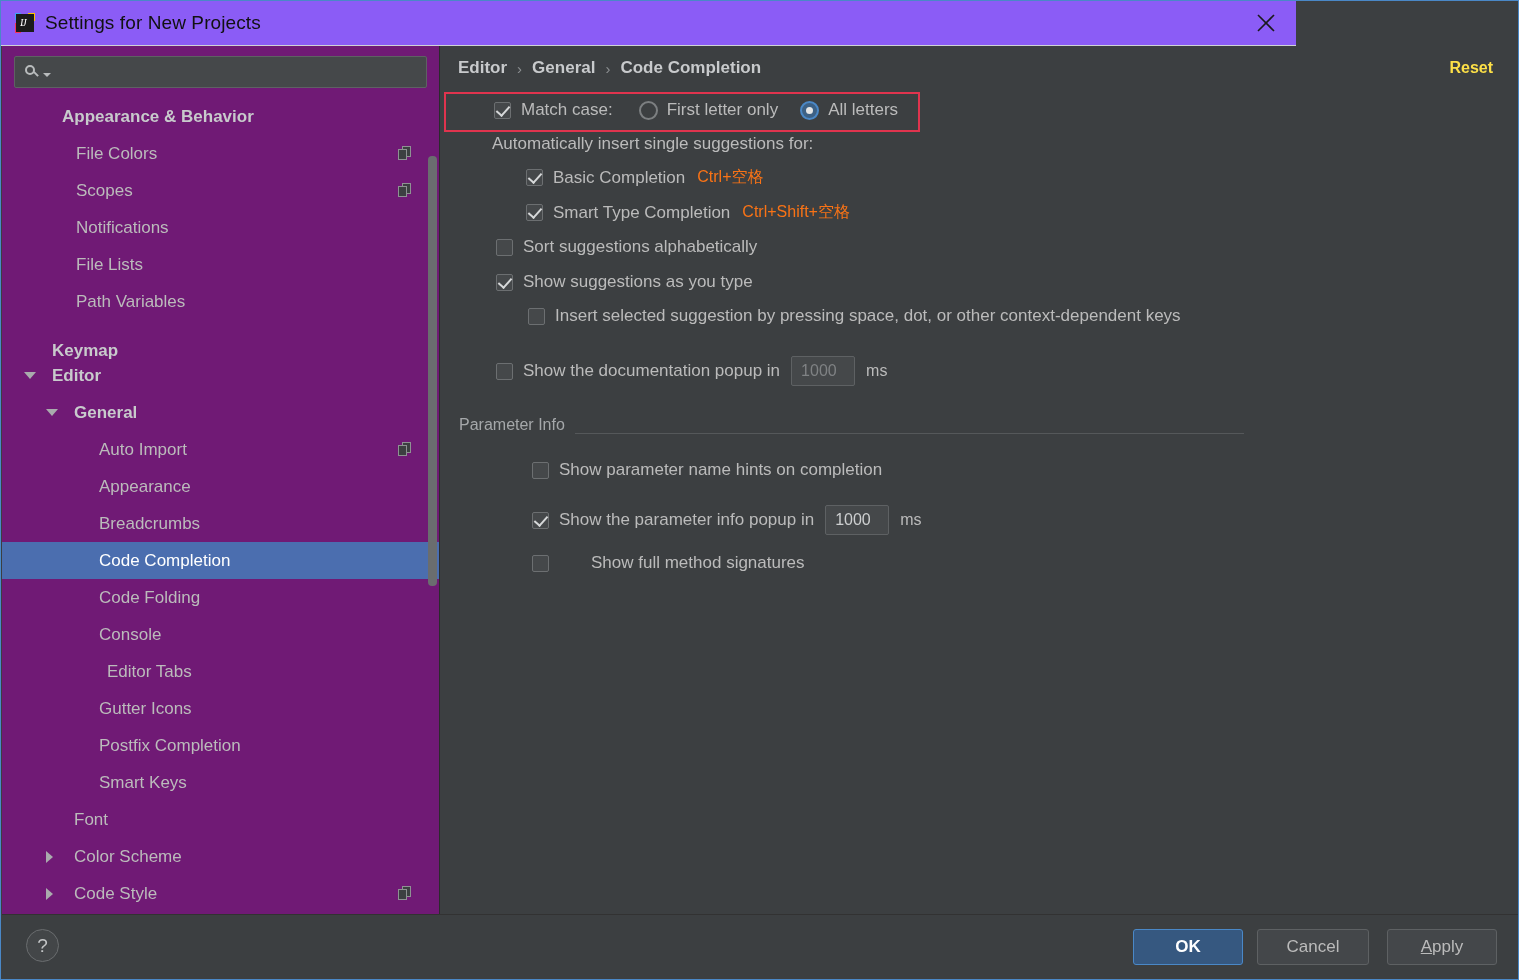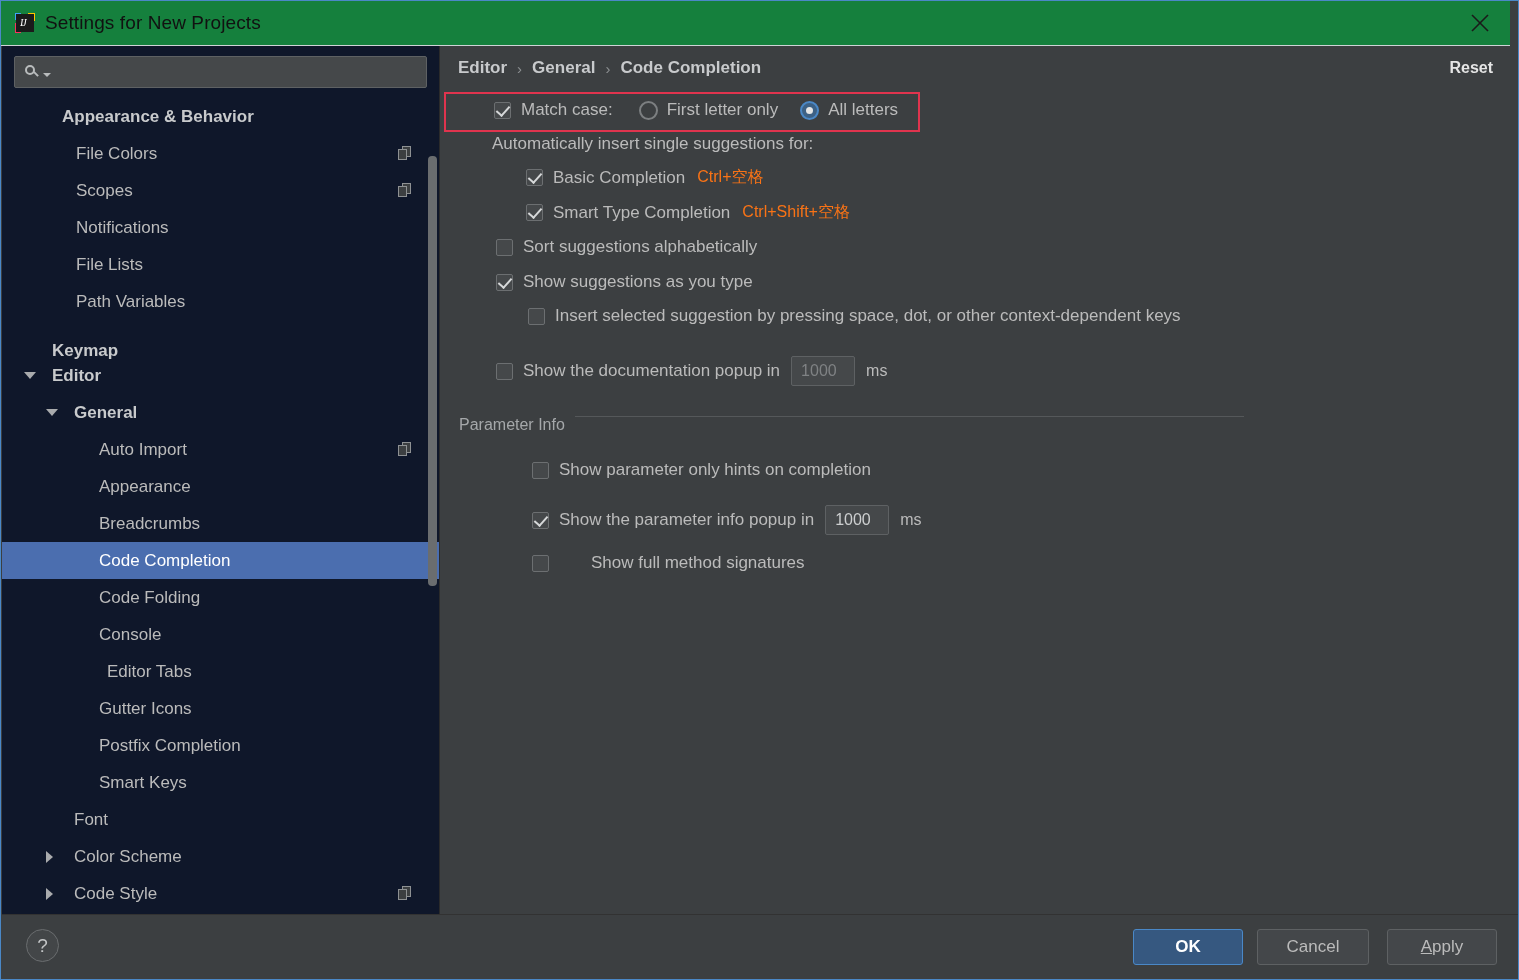--- a/index.html
+++ b/index.html
@@ -12,22 +12,22 @@
   #app {
     position: relative;
     width: 1519px; height: 980px;
     border: 1px solid #4a88c7;
     background: #3c3f41;
   }
 
   
   #titlebar {
     position: absolute; left: 0; top: 0;
-    width: 1509px; height: 45px;
-    background: #15803d;
+    width: 1295px; height: 45px;
+    background: #8b5cf6;
     display: flex; align-items: center;
     border-bottom: 1px solid #cfd3d6;
     text-align: right;
   }
   #app-icon {
     width: 20px; height: 20px; margin-left: 14px; margin-right: 10px;
     position: relative; flex: none;
   }
   #app-icon .sq {
     position: absolute; left: 1px; top: 1px; width: 18px; height: 18px;
@@ -50,21 +50,21 @@
 
   
   #content {
     position: absolute; left: 1px; top: 45px;
     width: 1516px; height: 868px;
     background: #3c3f41;
   }
   #sidebar {
     position: absolute; left: 0; top: 0;
     width: 438px; height: 868px;
-    background: #0f172a;
+    background: #701a75;
     border-right: 1px solid #2b2b2b;
     overflow: hidden;
   }
   #search-wrap { padding: 10px 12px 6px 12px; }
   #search-box {
     height: 32px; background: #45484a;
     border: 1px solid #5e6163; border-radius: 2px;
     display: flex; align-items: center; padding-left: 10px;
   }
   #search-box .mag { position: relative; width: 16px; height: 16px; flex: none; }
@@ -130,21 +130,21 @@
     width: 1077px; height: 868px; background: #3c3f41;
   }
   #breadcrumb {
     position: absolute; left: 17px; top: 12px;
     font-size: 17px; font-weight: bold; color: #c8cacc;
     display: flex; align-items: center; gap: 10px;
   }
   #breadcrumb .sep { color: #8d9092; font-weight: normal; font-size: 15px; }
   #reset-link {
     position: absolute; right: 25px; top: 13px;
-    font-size: 16px; font-weight: bold; color: #e5e5e5; cursor: pointer;
+    font-size: 16px; font-weight: bold; color: #fde047; cursor: pointer;
   }
 
   .opt-row {
     position: absolute; display: flex; align-items: center;
     color: #bbbbbb; font-size: 17px; white-space: nowrap; padding-left: 33px;
   }
   .cb {
     position: relative; width: 17px; height: 17px; flex: none;
     border: 1px solid #6c6f71; background: #45484a; border-radius: 2px;
     margin-right: 10px;
@@ -177,21 +177,21 @@
   .unit { color: #bbbbbb; font-size: 16px; }
 
   #red-box {
     position: absolute; left: 3px; top: 46px;
     width: 476px; height: 40px;
     border: 2px solid #e0344e; pointer-events: none;
   }
 
   #group-parameter-info {
     position: absolute; left: 18px; top: 370px; width: 785px;
-    display: flex; align-items: flex-start; gap: 10px;
+    display: flex; align-items: flex-end; gap: 10px;
   }
   #group-parameter-info .glabel { color: #a5a8aa; font-size: 16px; white-space: nowrap; }
   #group-parameter-info .gline { flex: 1; height: 1px; background: #55585a; }
 
   
   #footer {
     position: absolute; left: 1px; top: 913px;
     width: 1516px; height: 65px; background: #3c3f41;
     border-top: 1px solid #323232;
   }
@@ -407,21 +407,21 @@
         <span class="unit">ms</span>
       </div>
 
       <div id="group-parameter-info">
         <span class="glabel">Parameter Info</span>
         <span class="gline"></span>
       </div>
 
       <div class="opt-row" style="left:58px; top:414px;">
         <span class="cb"></span>
-        <span>Show parameter only hints on completion</span>
+        <span>Show parameter name hints on completion</span>
       </div>
 
       <div class="opt-row" style="left:58px; top:459px;">
         <span class="cb checked"></span>
         <span>Show the parameter info popup in</span>
         <span class="numfield">1000</span>
         <span class="unit">ms</span>
       </div>
 
       <div class="opt-row" style="left:58px; top:507px;gap:32px;">

